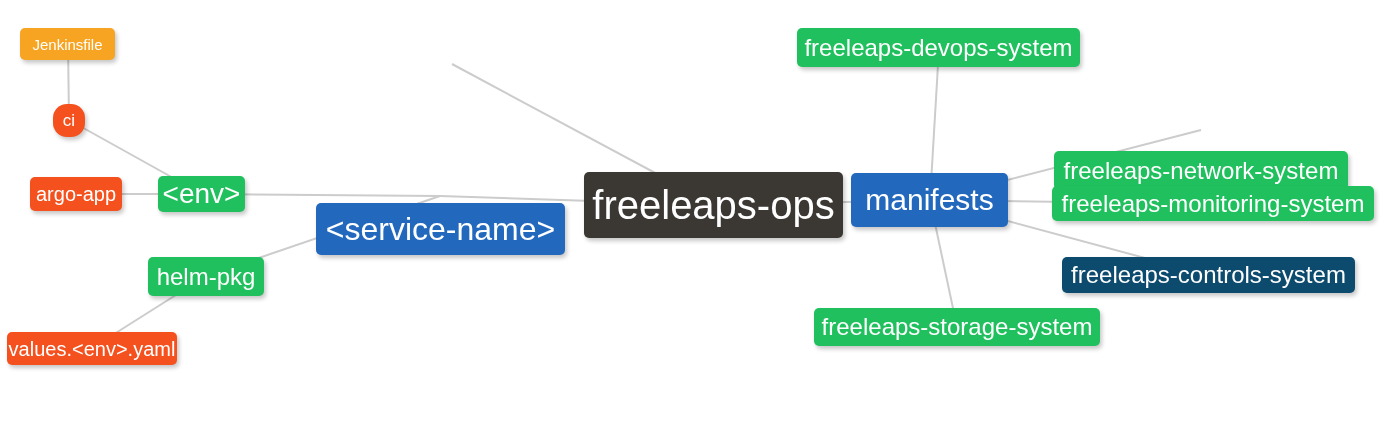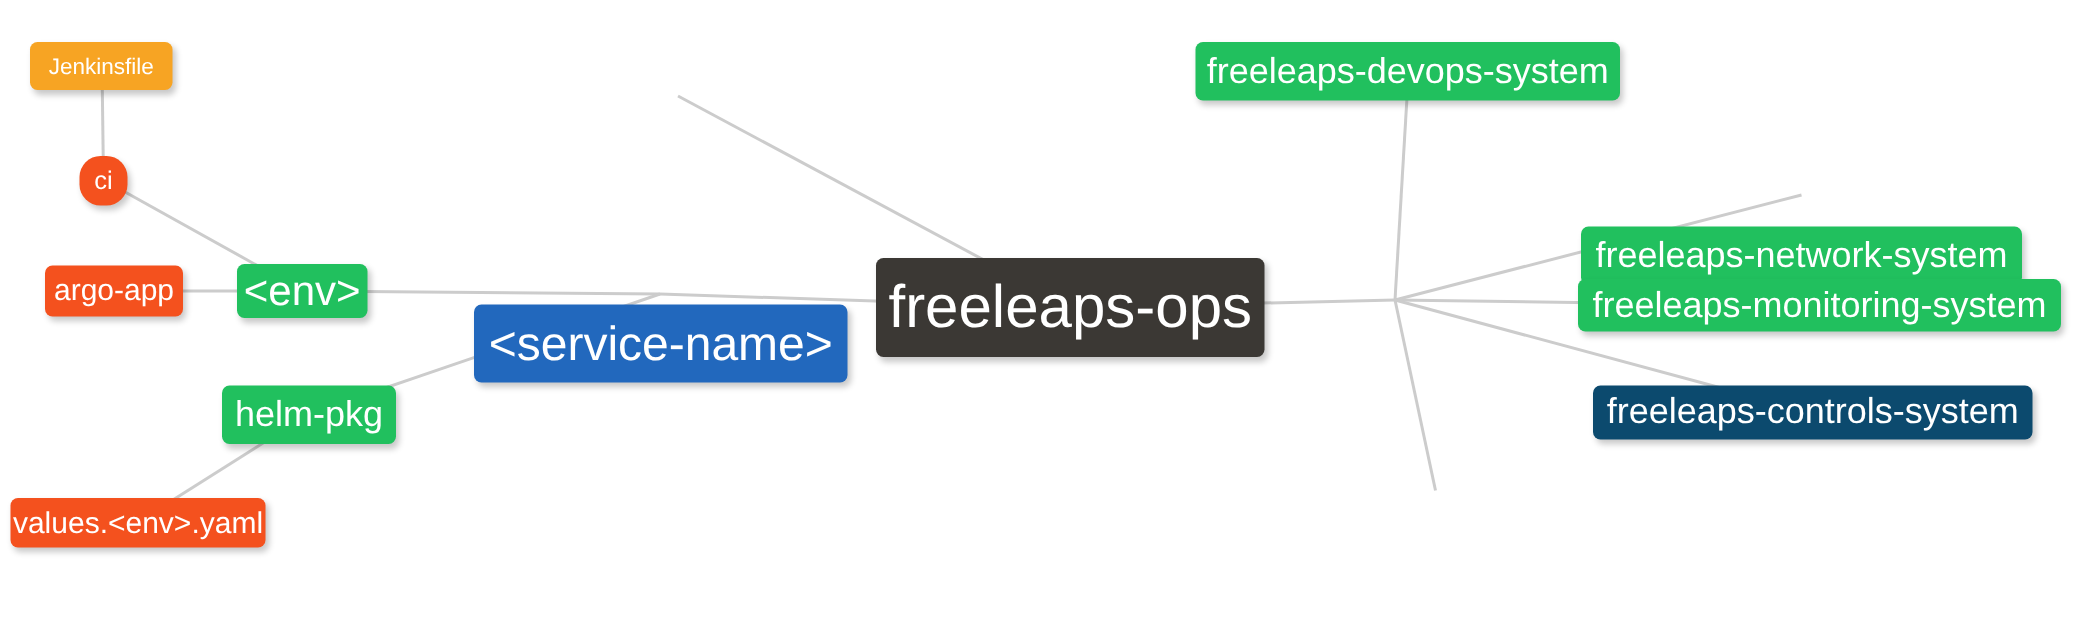--- a/index.html
+++ b/index.html
@@ -70,23 +70,25 @@
   <div class="node" style="left: 158px; top: 176px; width: 87px; height: 36px; font-size: 28px; background: rgb(33, 192, 94);">&lt;env&gt;</div>
 
   <div class="node" style="left: 316px; top: 171px; width: 249px; height: 52px; font-size: 32px; background: rgb(34, 104, 189); margin-top: 32px;">&lt;service-name&gt;</div>
 
   <div class="node" style="left: 148px; top: 257px; width: 116px; height: 39px; font-size: 24px; background: rgb(33, 192, 94);">helm-pkg</div>
 
   <div class="node" style="left: 7px; top: 332px; width: 170px; height: 33px; font-size: 20px; background: rgb(244, 81, 30);">values.&lt;env&gt;.yaml</div>
 
   <div class="node" style="left: 584px; top: 172px; width: 259px; height: 66px; font-size: 40px; background: rgb(59, 56, 52);">freeleaps-ops</div>
 
+  <div class="node" style="left: 851px; top: 173px; width: 157px; height: 54px; font-size: 30px; background: rgb(34, 104, 189);">manifests</div>
 
   <div class="node" style="left: 797px; top: 28px; width: 283px; height: 39px; font-size: 24px; background: rgb(33, 192, 94);">freeleaps-devops-system</div>
 
   <div class="node" style="left: 1054px; top: 111px; width: 294px; height: 39px; font-size: 24px; background: rgb(33, 192, 94); margin-top: 40px;">freeleaps-network-system</div>
 
   <div class="node" style="left: 1052px; top: 186px; width: 322px; height: 35px; font-size: 24px; background: rgb(33, 192, 94);">freeleaps-monitoring-system</div>
 
   <div class="node" style="left: 1062px; top: 257px; width: 293px; height: 36px; font-size: 24px; background: #0c4a6e;">freeleaps-controls-system</div>
 
+  <div class="node" style="left: 814px; top: 308px; width: 286px; height: 38px; font-size: 24px; background: rgb(33, 192, 94);">freeleaps-storage-system</div>
 
 </div>
 
 </body></html>

